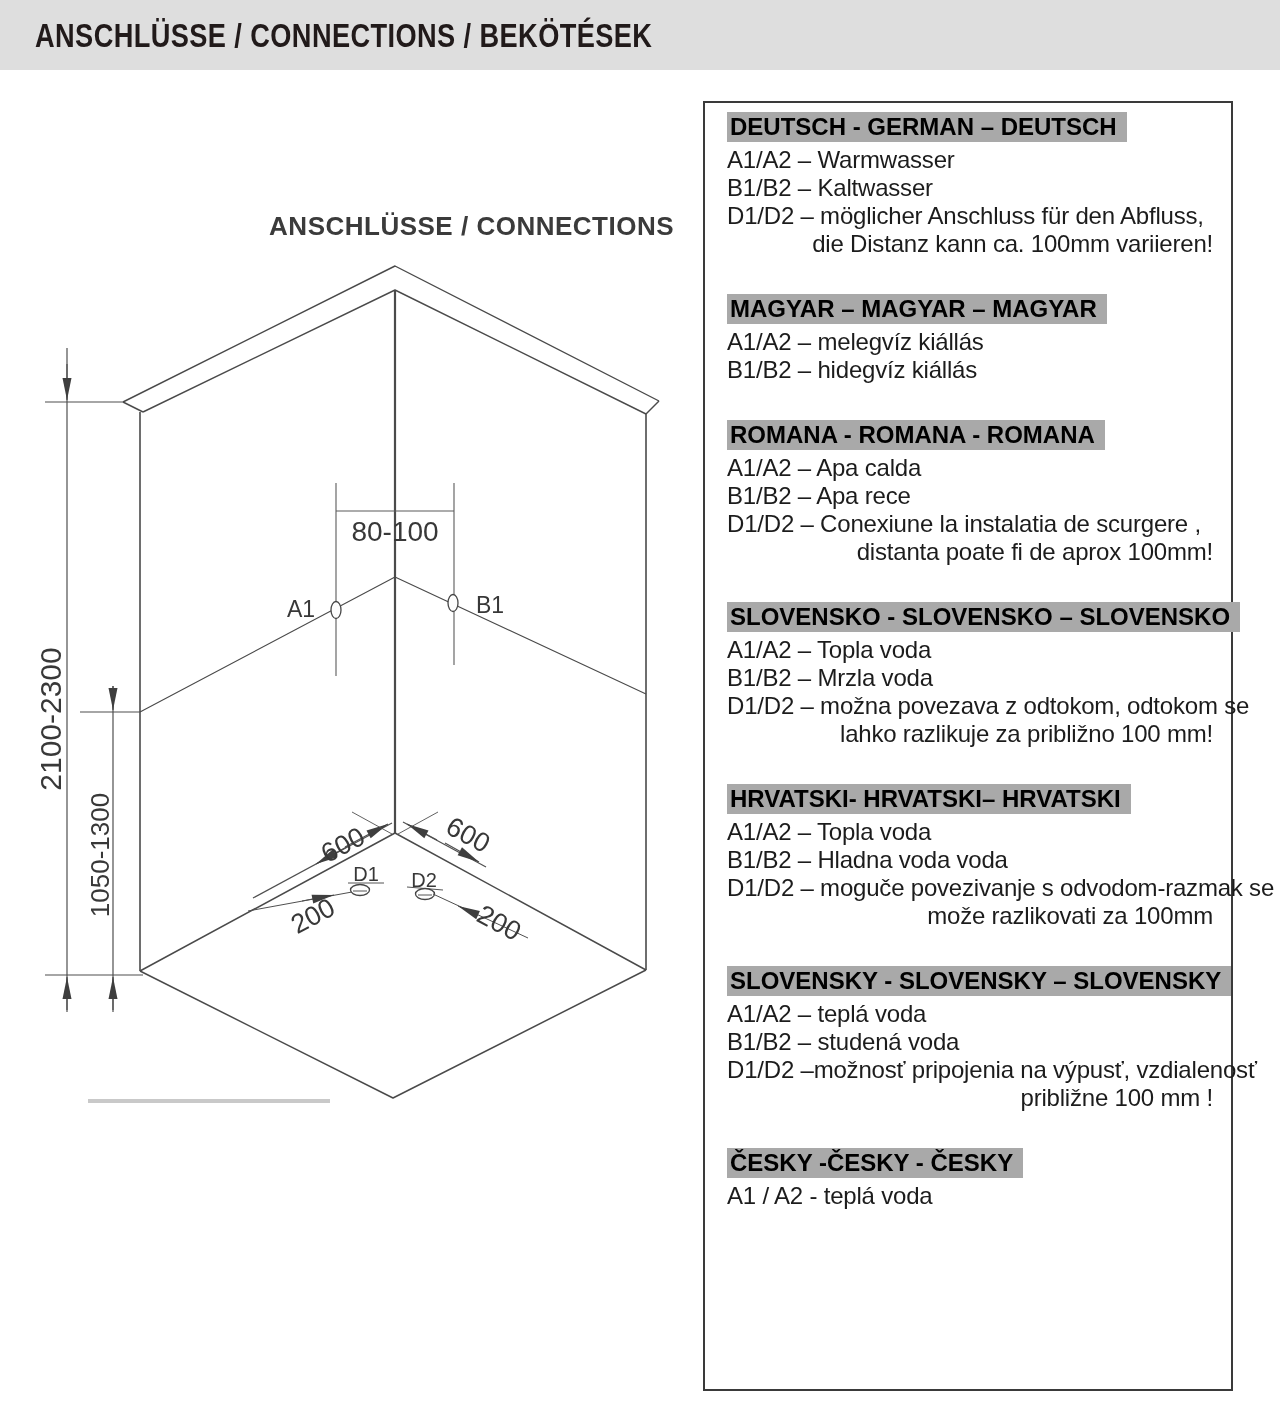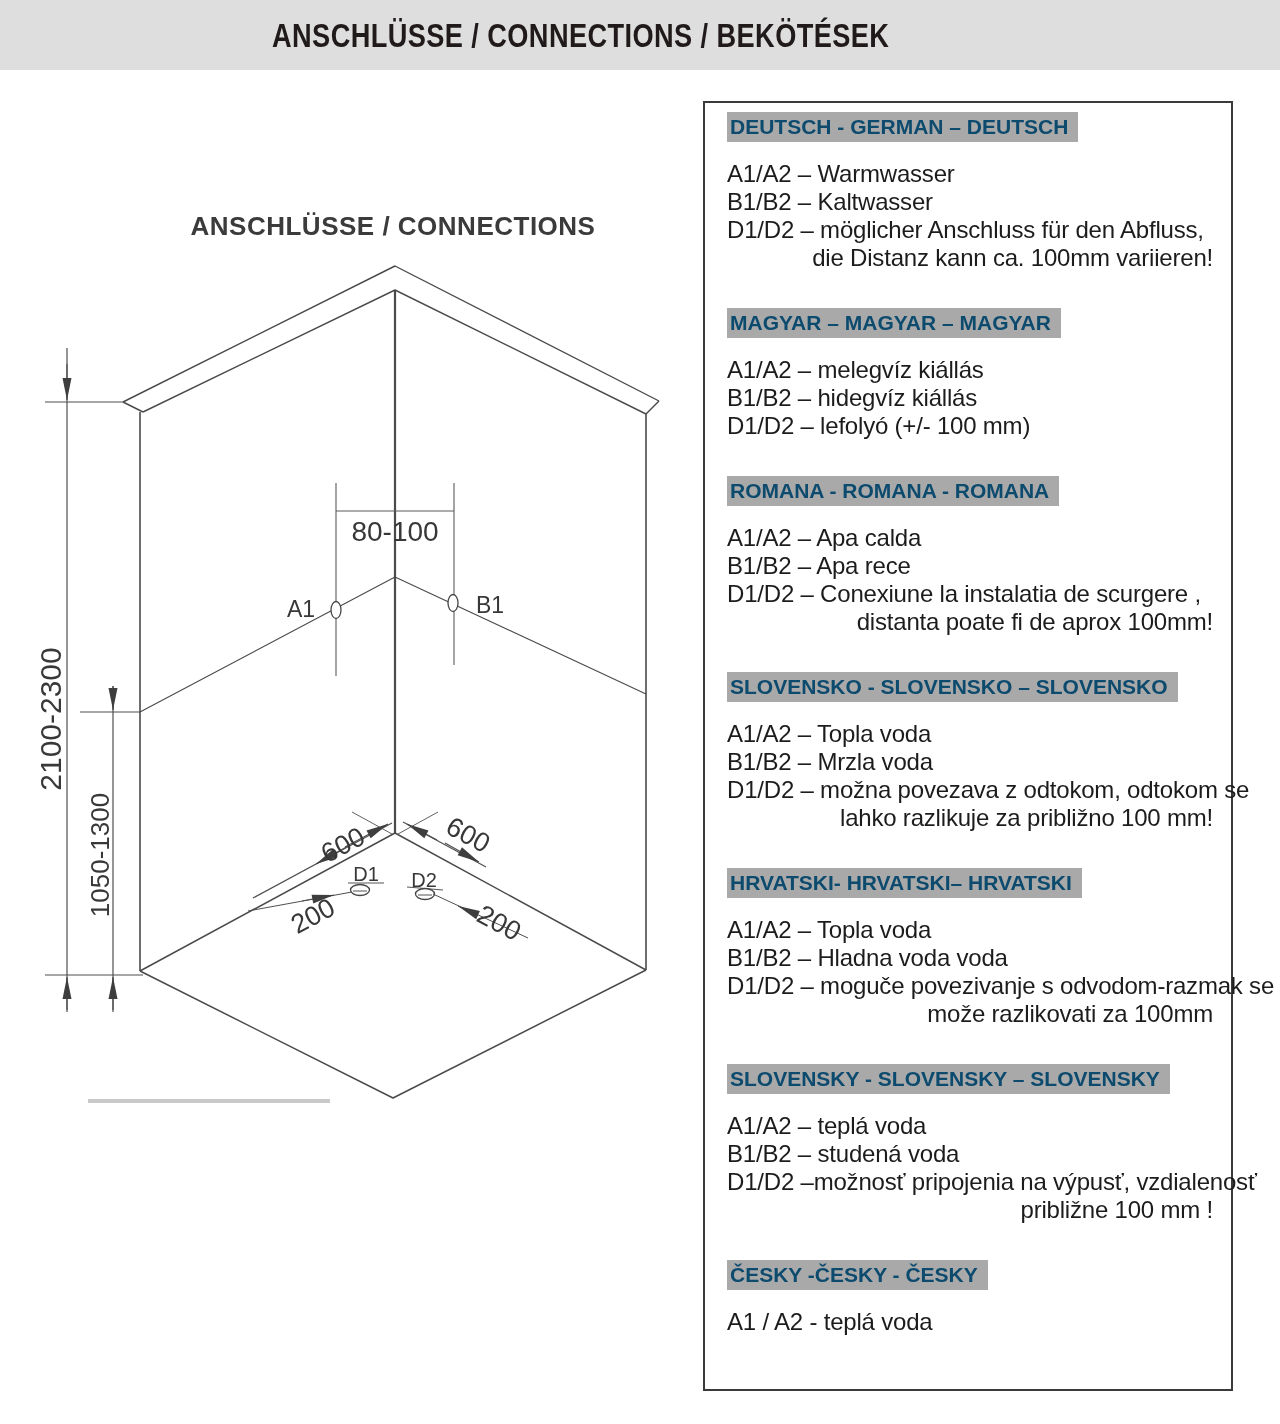--- a/index.html
+++ b/index.html
@@ -3,45 +3,45 @@
 <meta charset="utf-8">
 <style>
   html,body{margin:0;padding:0;}
   body{
     width:1280px;height:1424px;position:relative;background:#ffffff;
     font-family:"Liberation Sans","DejaVu Sans",sans-serif;color:#1c1c1c;overflow:hidden;
   }
   
   .header-bar{
     position:absolute;left:0;top:0;width:1280px;height:70px;
-    background:#dedede;display:flex;align-items:center;justify-content:center;
+    background:#dedede;display:flex;align-items:center;
   }
   .header-bar .title{
     margin-left:35px;font-size:34px;font-weight:bold;color:#211a1a;
     transform:scaleX(0.80);transform-origin:left center;white-space:nowrap;
     letter-spacing:0.5px;
   }
   
   .diagram-title{
-    position:absolute;left:112px;top:211px;width:562px;text-align:center;
+    position:absolute;left:112px;top:211px;width:562px;text-align:right;
     font-size:26px;font-weight:bold;letter-spacing:0.5px;color:#3b3b3b;white-space:nowrap;
   }
   svg.drawing{position:absolute;left:0;top:0;}
   svg.drawing text{fill:#383838;font-family:"Liberation Sans","DejaVu Sans",sans-serif;}
   
   .panel{
     position:absolute;left:703px;top:101px;width:530px;height:1290px;
     background:#ffffff;border:2px solid #3a3a3a;box-sizing:border-box;
     padding:9px 18px 0 22px;
   }
   .lang-section{margin:0 0 36px 0;}
   .lang-heading{
-    display:inline-block;background:#a9a9a9;color:#0c4a6e;
-    font-size:21px;font-weight:bold;line-height:30px;padding:0 10px 0 3px;
-    white-space:nowrap;margin-bottom:18px;
+    display:inline-block;background:#a9a9a9;color:#000000;
+    font-size:24px;font-weight:bold;line-height:30px;padding:0 10px 0 3px;
+    white-space:nowrap;margin-bottom:4px;
   }
   .line{
     font-size:24px;line-height:28px;letter-spacing:-0.2px;white-space:nowrap;color:#1c1c1c;
   }
   .line.indent{padding-left:80px;text-align:right;}
 </style>
 </head>
 <body>
 
 <div class="header-bar">
@@ -145,21 +145,21 @@
 </svg>
 
 <div class="panel">
   <div id="sections">
   <section class="lang-section">
     <div class="lang-heading">DEUTSCH - GERMAN – DEUTSCH</div>
   <div class="line">A1/A2 – Warmwasser</div><div class="line">B1/B2 – Kaltwasser</div><div class="line">D1/D2 – möglicher Anschluss für den Abfluss,</div><div class="line indent">die Distanz kann ca. 100mm variieren!</div></section>
 
   <section class="lang-section">
     <div class="lang-heading">MAGYAR – MAGYAR – MAGYAR</div>
-  <div class="line">A1/A2 – melegvíz kiállás</div><div class="line">B1/B2 – hidegvíz kiállás</div><div class="line">D1/D2 – lefolyó (+/- 100 mm)</div></section>
+  <div class="line">A1/A2 – melegvíz kiállás</div><div class="line">B1/B2 – hidegvíz kiállás</div></section>
 
   <section class="lang-section">
     <div class="lang-heading">ROMANA - ROMANA - ROMANA</div>
   <div class="line">A1/A2 – Apa calda</div><div class="line">B1/B2 – Apa rece</div><div class="line">D1/D2 – Conexiune la instalatia de scurgere ,</div><div class="line indent">distanta poate fi de aprox 100mm!</div></section>
 
   <section class="lang-section">
     <div class="lang-heading">SLOVENSKO - SLOVENSKO – SLOVENSKO</div>
   <div class="line">A1/A2 – Topla voda</div><div class="line">B1/B2 – Mrzla voda</div><div class="line">D1/D2 – možna povezava z odtokom, odtokom se</div><div class="line indent">lahko razlikuje za približno 100 mm!</div></section>
 
   <section class="lang-section">

